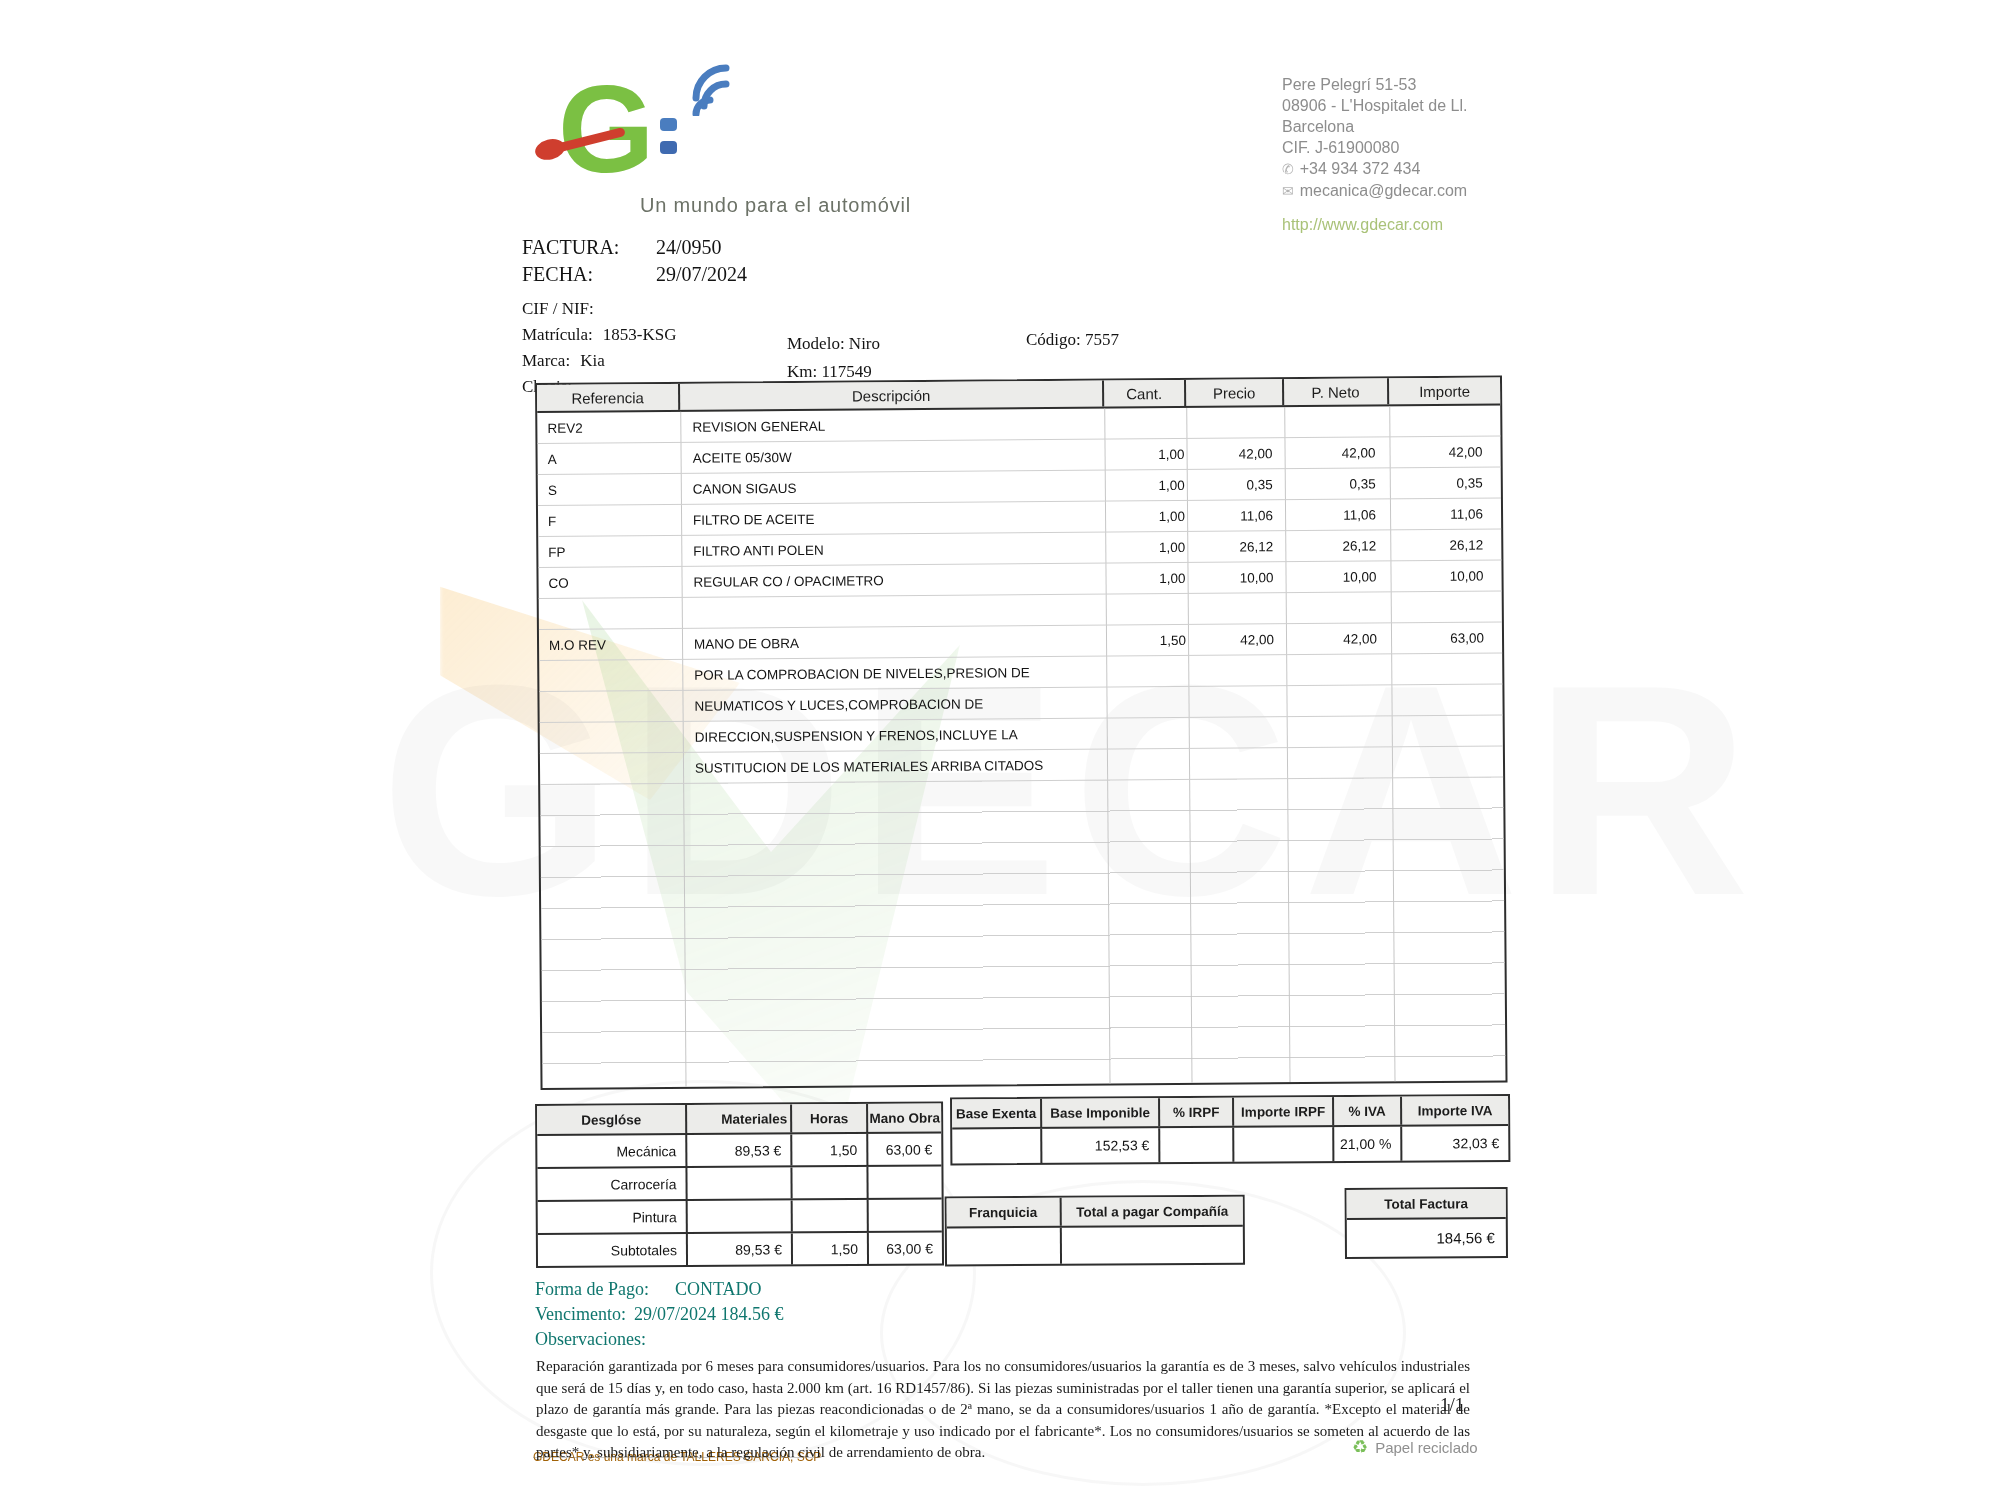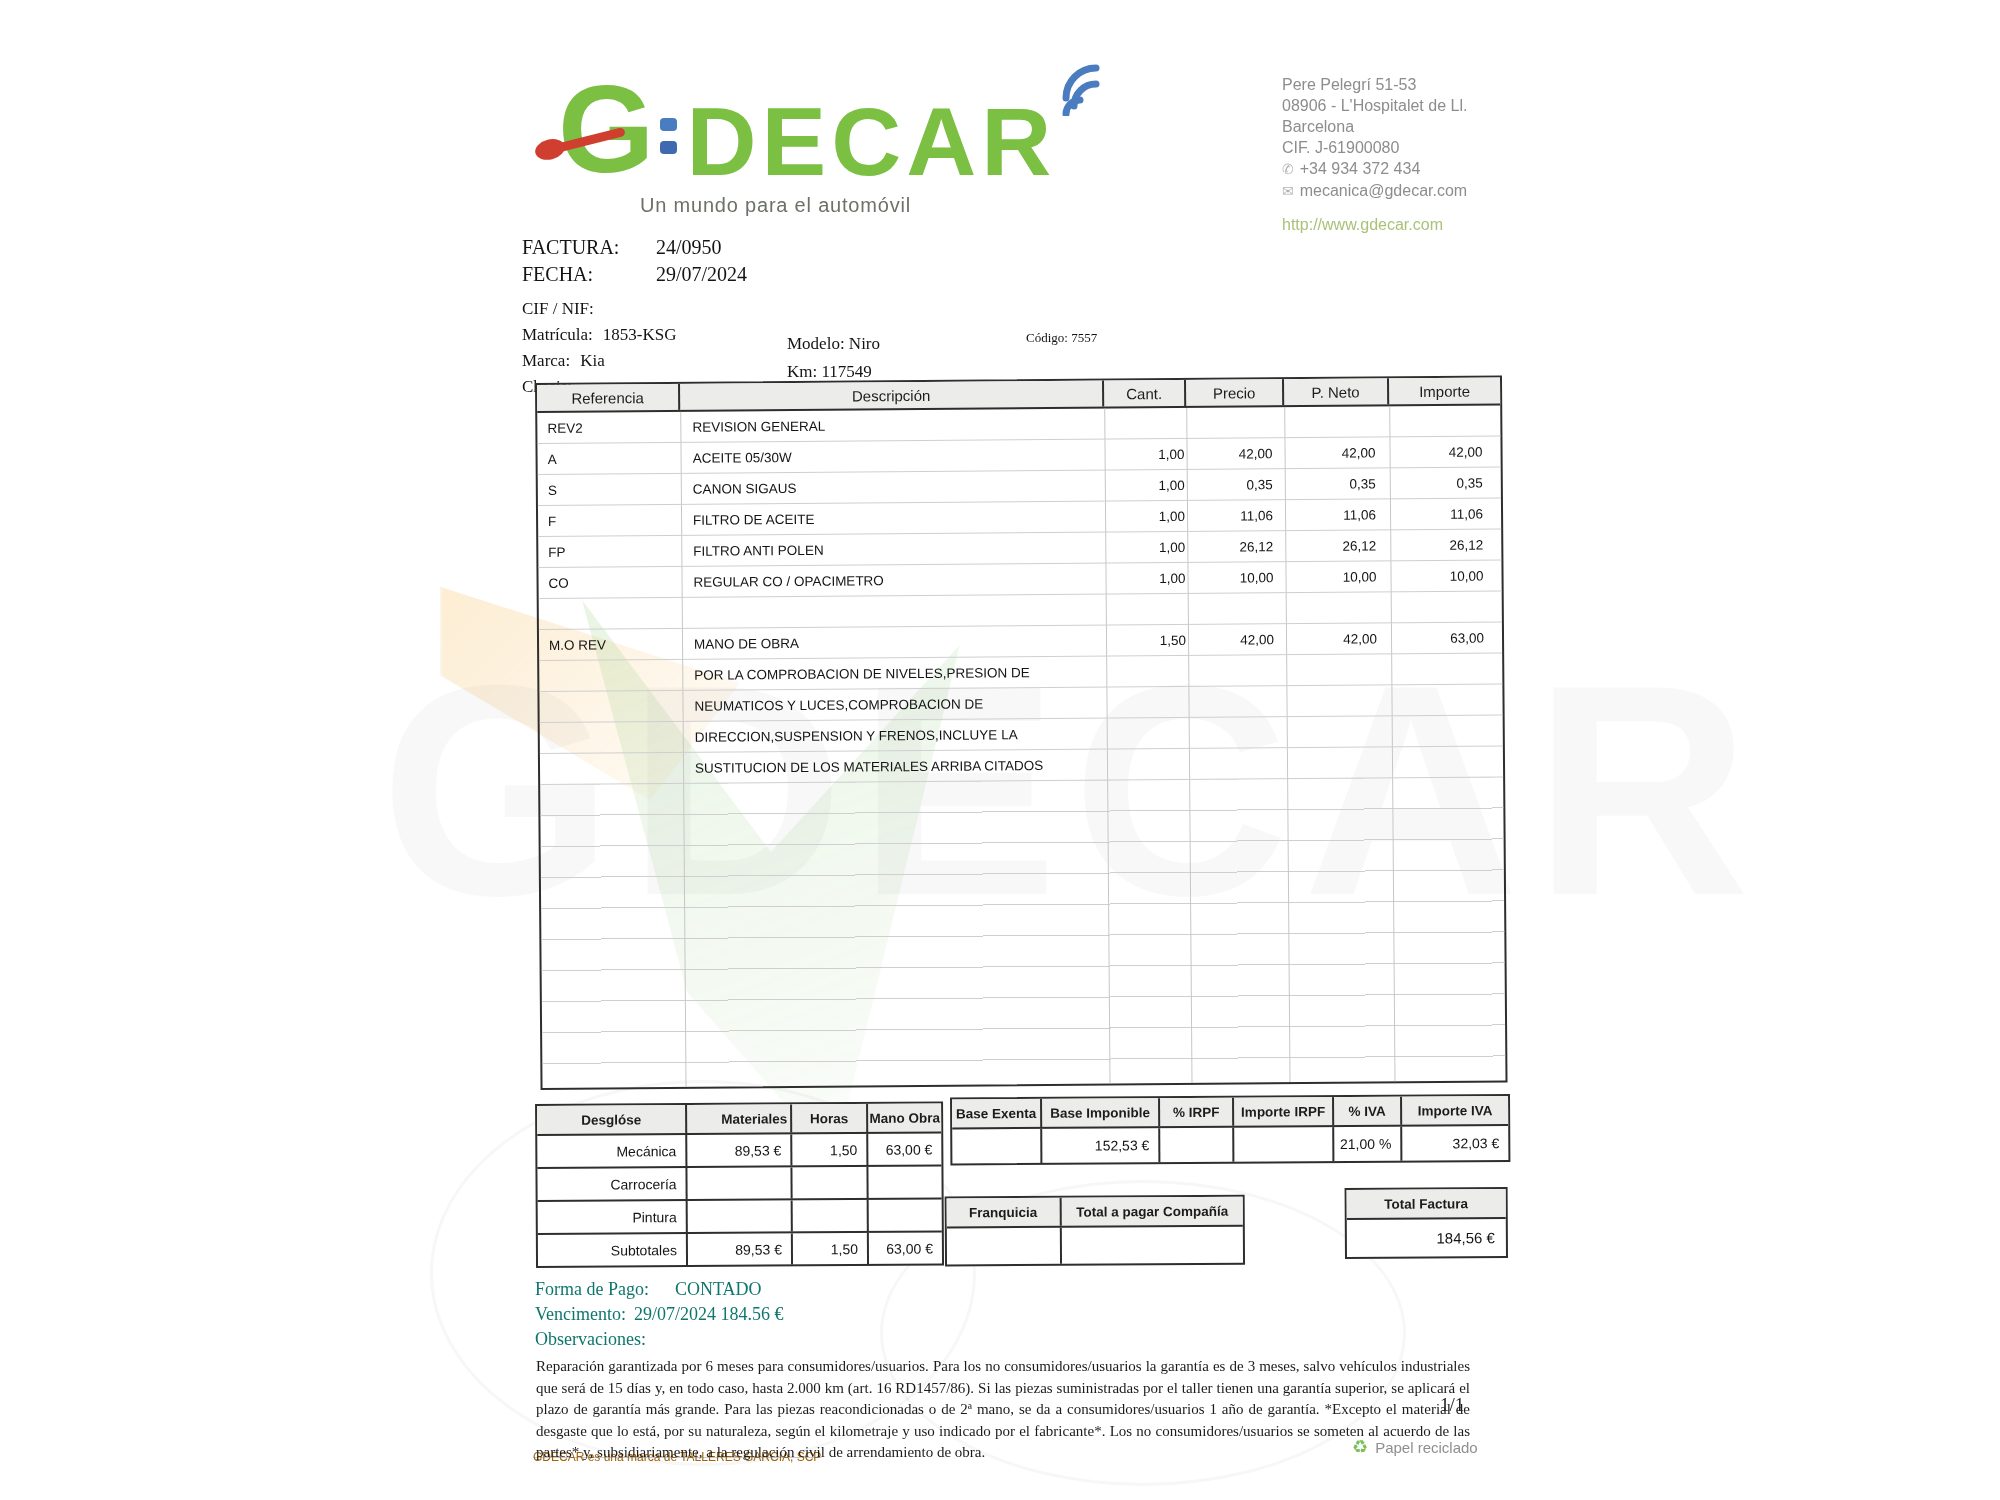--- a/index.html
+++ b/index.html
@@ -48,21 +48,21 @@
   .company .ic{color:#b3b3b3;font-size:14px;margin-right:6px;}
   .website{margin-top:12px;color:#a9c278;}
 
   
   .serif{font-family:"Liberation Serif",serif;}
   .inv-meta{left:522px;top:234px;font-size:20px;line-height:27px;color:#141414;}
   .inv-meta .lbl{display:inline-block;width:134px;}
   .veh-meta{left:522px;top:296px;font-size:17px;line-height:26px;color:#141414;}
   .veh-meta .lbl{margin-right:10px;}
   .mod-meta{left:787px;top:330px;font-size:17px;line-height:28px;color:#141414;}
-  .cod-meta{left:1026px;top:330px;font-size:13px;color:#141414;}
+  .cod-meta{left:1026px;top:330px;font-size:17px;color:#141414;}
 
   
   .items-table{left:535px;top:383px;width:967px;height:707px;box-sizing:border-box;
     border:2px solid #2e2e2e;background:transparent;transform:rotate(-0.45deg);
     transform-origin:0 0;z-index:1;display:flex;flex-direction:column;}
   .it-header{display:flex;height:30px;background:#ececea;border-bottom:2px solid #2e2e2e;
     font-size:15px;color:#1c1c1c;}
   .it-header div{display:flex;align-items:center;justify-content:center;box-sizing:border-box;
     border-right:2px solid #2e2e2e;}
   .it-header div:last-child{border-right:none;}
@@ -138,21 +138,20 @@
 <div class="abs logo">
   <div class="logo-row">
     <div class="logo-g">
       <span>G</span>
       <span class="needle"></span>
     </div>
     <div class="logo-dots">
         <i></i>
         <i></i>
       </div>
-    <div class="logo-rest">DECAR</div>
     <svg class="wifi" width="52" height="52" viewBox="0 0 52 52">
       <path d="M4 50 a14 14 0 0 1 14 -14" fill="none" stroke="#4a7dbf" stroke-width="7" stroke-linecap="round"></path>
       <path d="M4 34 a30 30 0 0 1 30 -30" fill="none" stroke="#4a7dbf" stroke-width="7" stroke-linecap="round"></path>
       <path d="M20 50 a30 30 0 0 1 30 -30" fill="none" stroke="#ffffff" stroke-width="0"></path>
       <path d="M14 50 a24 24 0 0 1 24 -24" fill="none" stroke="#4a7dbf" stroke-width="0"></path>
       <path d="M12 42 a22 22 0 0 1 22 -22" fill="none" stroke="#4a7dbf" stroke-width="7" stroke-linecap="round"></path>
     </svg>
   </div>
   <div class="tagline">Un mundo para el automóvil</div>
 </div>

